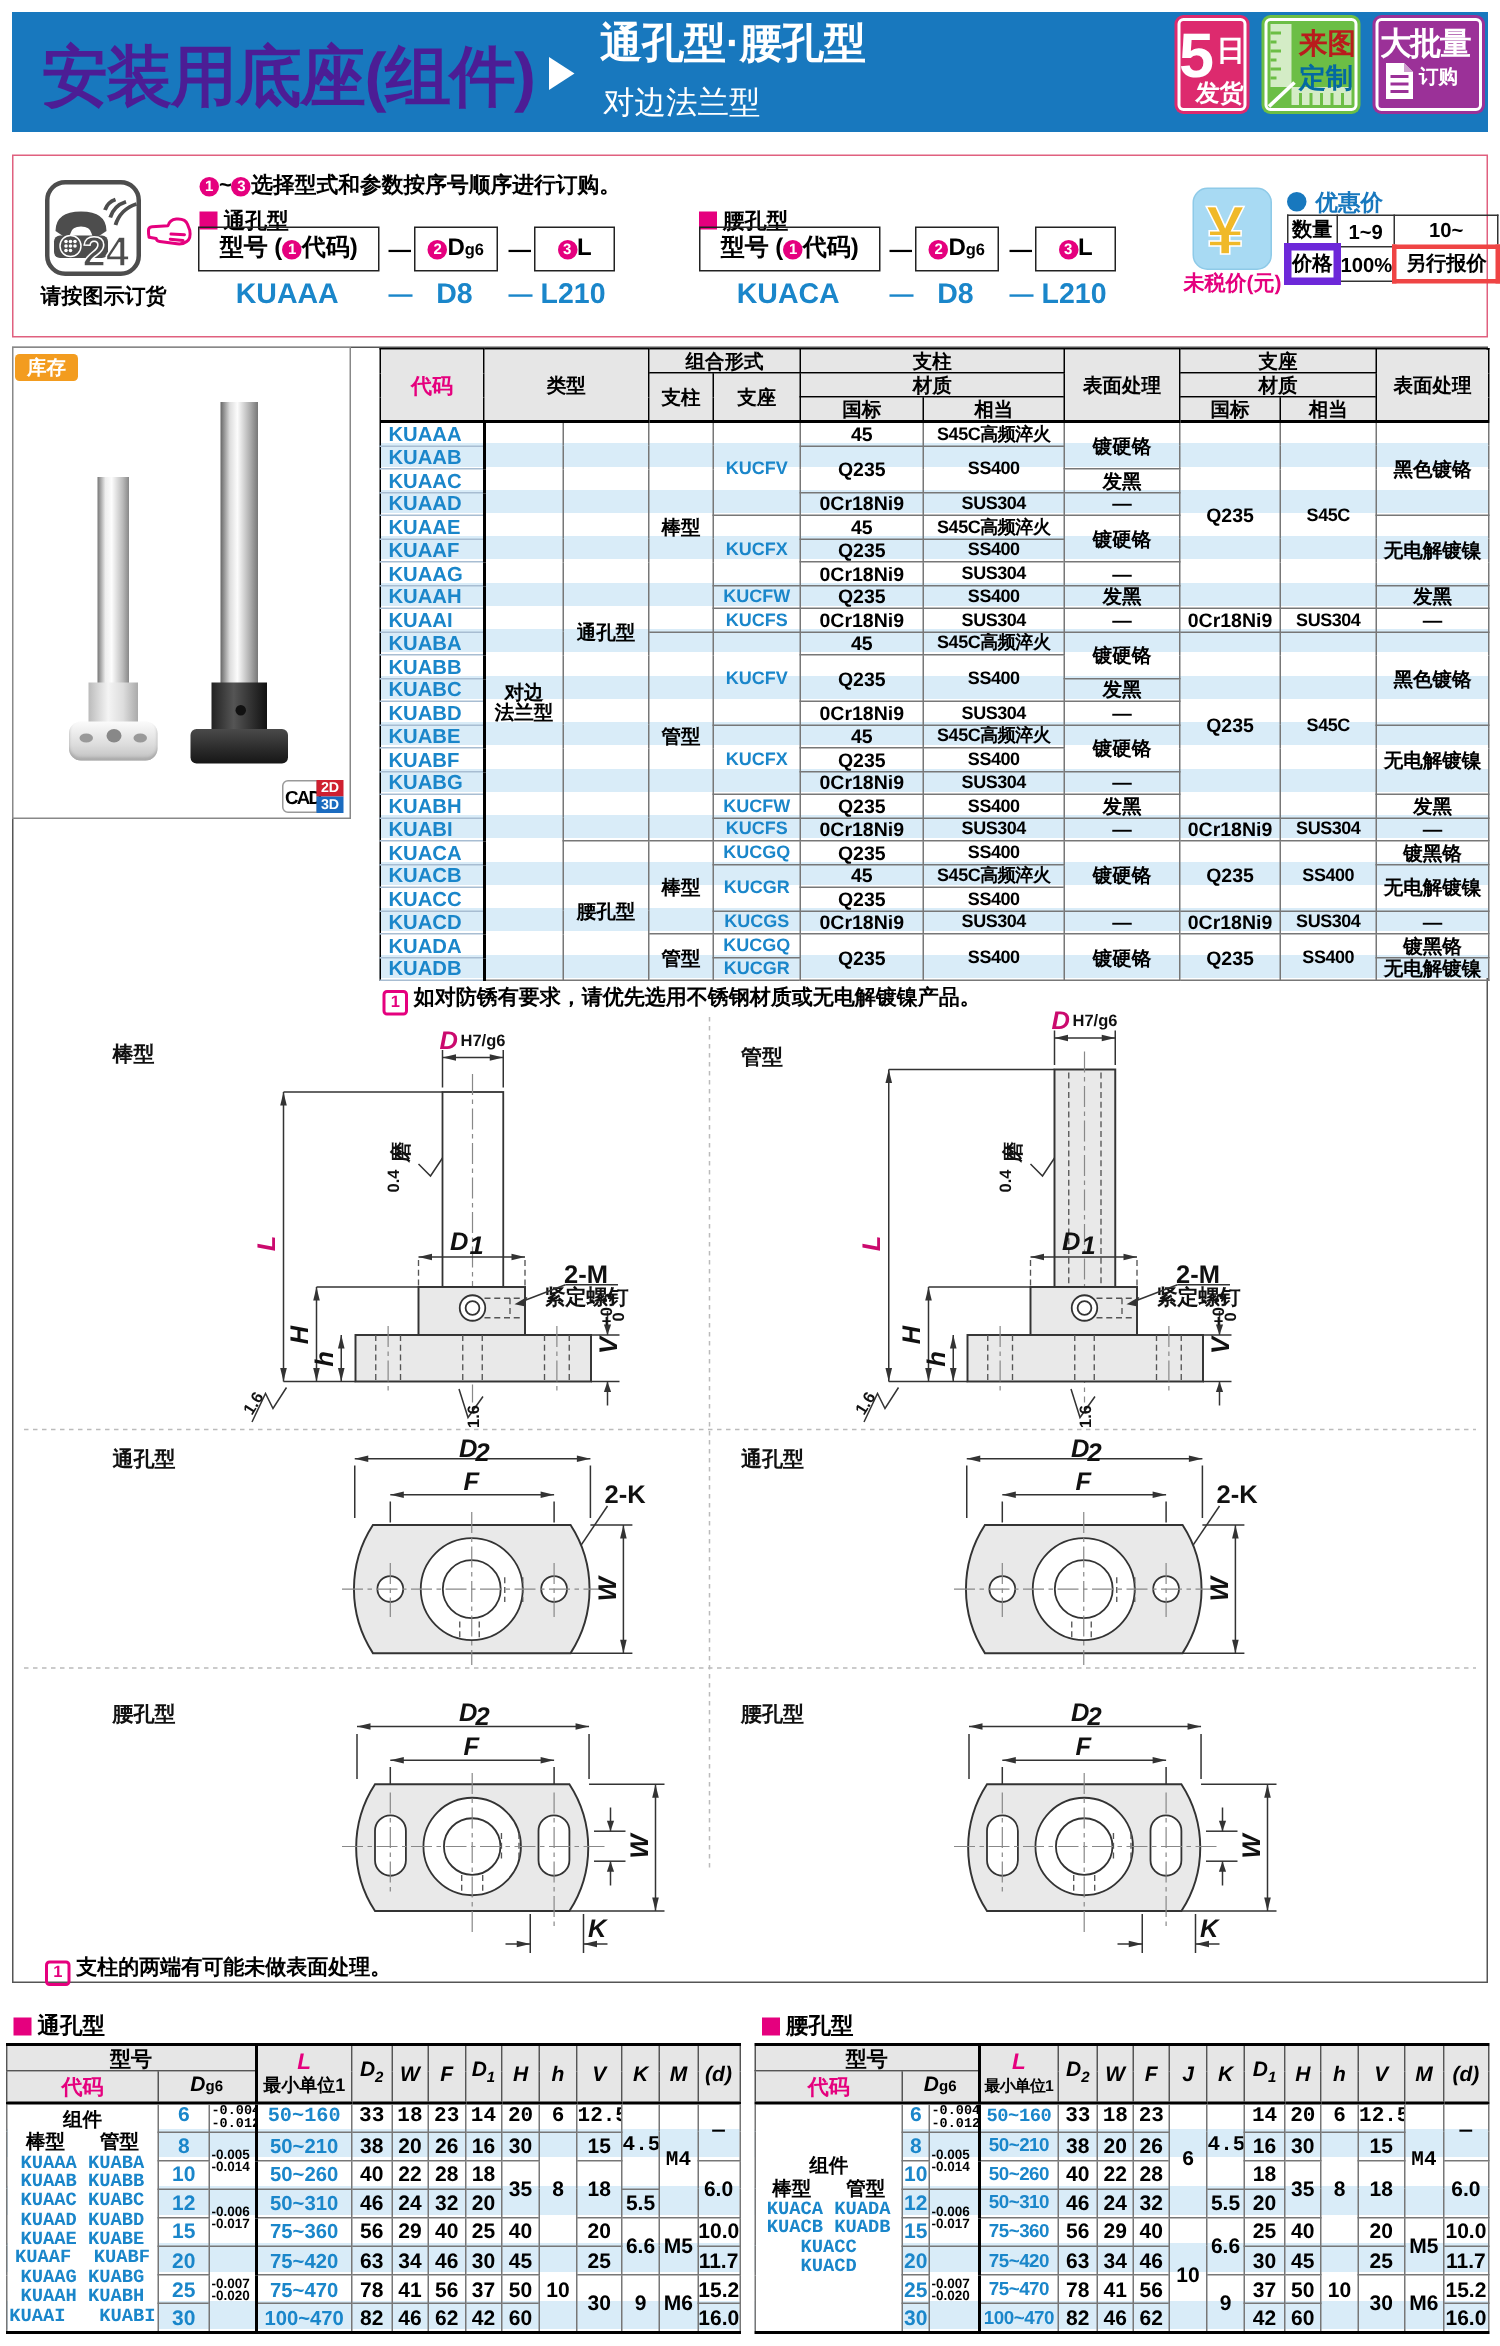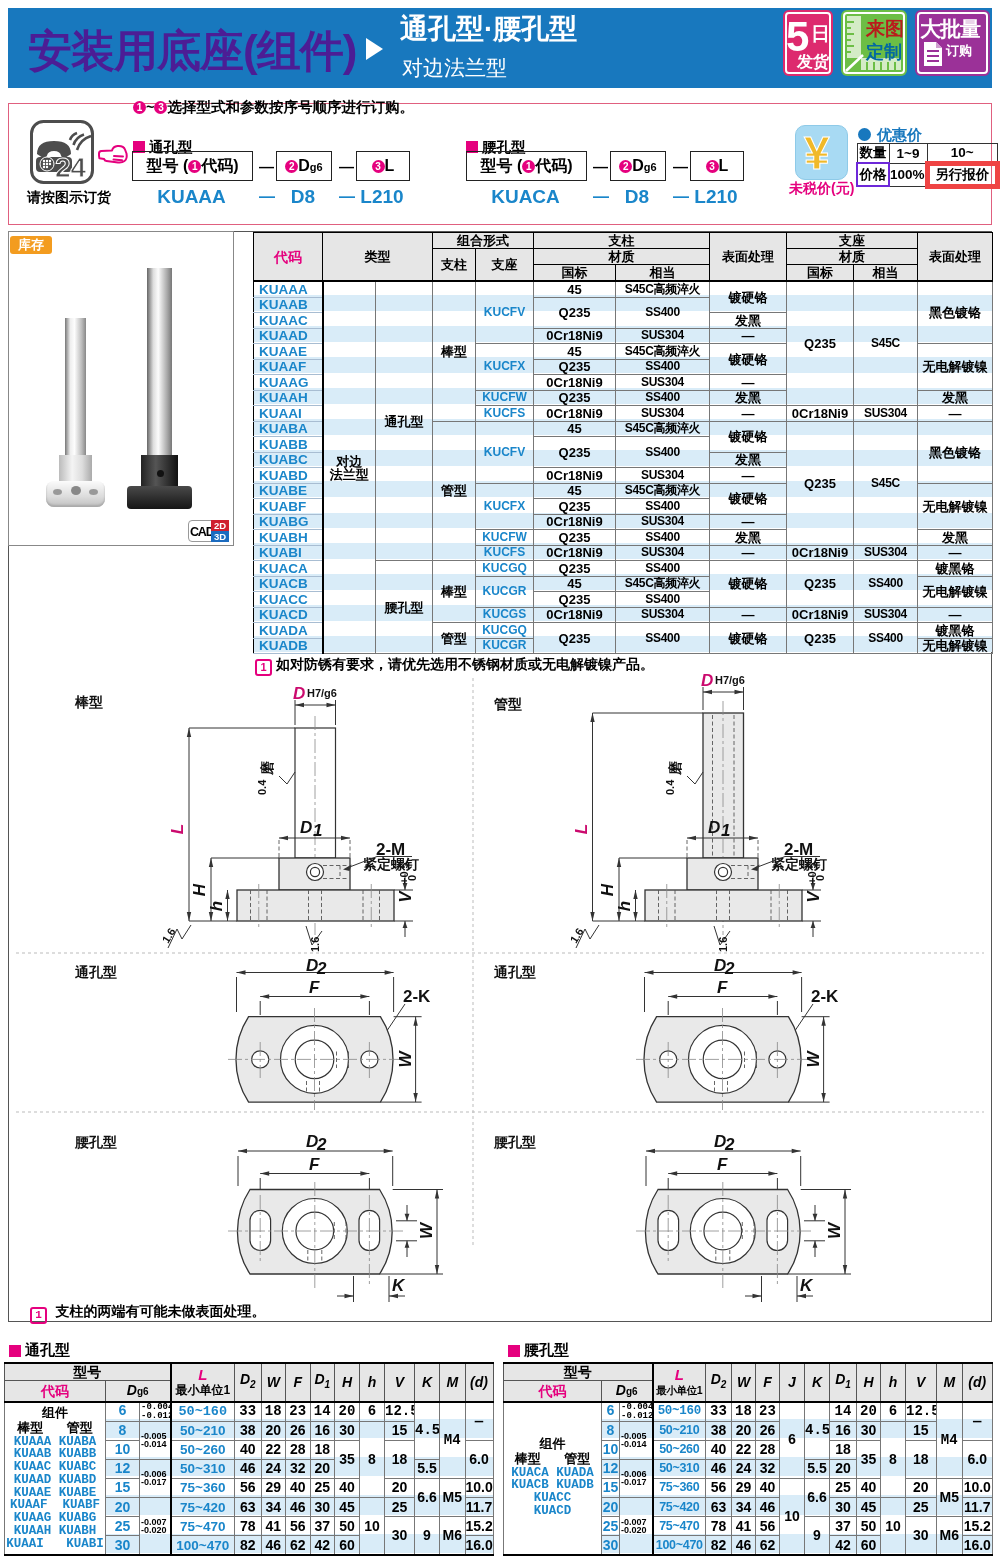--- a/index.html
+++ b/index.html
@@ -91,21 +91,21 @@
   <text x="25" y="57" font-size="28" font-weight="bold" fill="#4d4d4d" stroke="#fff" stroke-width="1">24</text>
 </svg>
 <div class="abs b" style="left:27px;top:189px;font-size:14px;">请按图示订货</div>
 <svg class="abs" style="left:96px;top:144px" width="33" height="21" viewBox="0 0 33 21">
  <g fill="none" stroke="#e5007e" stroke-width="2" stroke-linejoin="round" stroke-linecap="round">
   <path d="M3 9.5 q0 -2.2 2.4 -2.4 l10.6 -0.6 q1 -4 5.5 -4.5 q6 -0.5 7.5 3.5 l1.5 4 q1 5.5 -2 7.5 q-2.5 2 -6.5 1.5 l-11.5 -1.5 q-2 -0.2 -2.4 -2 l-4.7 -0.8 q-0.5 -2 -0.4 -4.2 z" fill="#fff"></path>
   <path d="M18 12 l9 0.5 M17.5 15.5 l8.5 0.8"></path>
  </g>
 </svg>
 
-<div class="abs b" style="left:133px;top:98px;font-size:14.5px;"><span class="circ">1</span>~<span class="circ">3</span>选择型式和参数按序号顺序进行订购。</div>
+<div class="abs b" style="left:133px;top:114px;font-size:14.5px;"><span class="circ">1</span>~<span class="circ">3</span>选择型式和参数按序号顺序进行订购。</div>
 <div class="abs b" style="left:133px;top:138px;font-size:14.5px;"><span class="sq"></span>通孔型</div>
 <div class="abs b" style="left:466px;top:138px;font-size:14.5px;"><span class="sq"></span>腰孔型</div>
 
 <div class="abs b" style="left:132px;top:151px;width:119px;height:28px;border:1px solid #222;font-size:16px;text-align:center;line-height:28px;">型号 (<span class="circ">1</span>代码)</div>
 <div class="abs b" style="left:259px;top:158px;font-size:15px;">—</div>
 <div class="abs b" style="left:276px;top:151px;width:54px;height:28px;border:1px solid #222;font-size:16px;text-align:center;line-height:28px;"><span class="circ">2</span>D<span style="font-size:11px;">g6</span></div>
 <div class="abs b" style="left:339px;top:158px;font-size:15px;">—</div>
 <div class="abs b" style="left:356px;top:151px;width:52px;height:28px;border:1px solid #222;font-size:16px;text-align:center;line-height:28px;"><span class="circ">3</span>L</div>
 <div class="abs b" style="left:132px;top:186px;width:119px;text-align:center;font-size:19px;color:#1a86ca;">KUAAA</div>
 <div class="abs b" style="left:259px;top:188px;font-size:16px;color:#1a86ca;">—</div>
@@ -135,23 +135,23 @@
       <col style="width:30px">
       <col style="width:74px">
     </colgroup>
 <tbody>
       <tr style="height:18px;">
         <td style="border:1px solid #333;">数量</td>
         <td style="border:1px solid #333;">1~9</td>
         <td style="border:1px solid #333;">10~</td>
       </tr>
 <tr style="height:18px;">
-        <td style="border:2px solid #6d28d9;">价格</td>
+        <td style="border:5px solid #6d28d9;">价格</td>
         <td style="border:1px solid #333;">100%</td>
-        <td style="border:5px solid #ef4444;">另行报价</td>
+        <td style="border:3px solid #ef4444;">另行报价</td>
       </tr>
 </tbody>
   </table>
 
 <div class="abs" style="left:8px;top:231px;width:984px;height:1091px;border:1px solid #555;box-sizing:border-box;"></div>
 <div class="abs" style="left:8px;top:231px;width:226px;height:315px;border:1px solid #888;box-sizing:border-box;background:#fff;"></div>
 <div class="abs b" style="left:10px;top:236px;width:42px;height:18px;background:#f39c1f;border-radius:3px;color:#fff;font-size:13px;text-align:center;line-height:18px;">库存</div>
 <div class="abs" style="left:65px;top:318px;width:21px;height:140px;background:linear-gradient(90deg,#777 0%,#eee 25%,#fdfdfd 45%,#bbb 80%,#888 100%);"></div>
 <div class="abs" style="left:59px;top:455px;width:33px;height:28px;background:linear-gradient(90deg,#bbb,#f4f4f4 40%,#ddd 70%,#aaa);"></div>
 <div class="abs" style="left:46px;top:481px;width:59px;height:26px;background:linear-gradient(180deg,#fbfbfb,#dcdcdc 60%,#c0c0c0);border-radius:8px;box-shadow:inset 0 -2px 2px #aaa;"></div>
@@ -711,21 +711,21 @@
     <path d="M845 1274 l-2.2 -9 h4.4 z" class="ar"></path>
     <text x="840" y="1231" class="lab" transform="rotate(-90 840 1231)" text-anchor="middle">W</text>
     <line x1="761.5" y1="1276" x2="761.5" y2="1302" class="ln"></line>
     <line x1="797" y1="1276" x2="797" y2="1302" class="ln"></line>
     <line x1="745" y1="1296" x2="761.5" y2="1296" class="ln"></line>
     <path d="M761.5 1296 l-9 -2.2 v4.4 z" class="ar"></path>
     <line x1="797" y1="1296" x2="813" y2="1296" class="ln"></line>
     <path d="M797 1296 l9 -2.2 v4.4 z" class="ar"></path>
     <text x="800" y="1291" class="lab">K</text>
   </svg>
-<div class="abs b" style="left:30px;top:1303px;font-size:14px;font-family:Liberation Mono, monospace;"><span style="display:inline-block;width:13px;height:13px;border:2px solid #e5007e;border-radius:3px;color:#e5007e;font-size:11px;line-height:13px;text-align:center;font-weight:bold;vertical-align:-2px;">1</span> 支柱的两端有可能未做表面处理。</div>
+<div class="abs b" style="left:30px;top:1303px;font-size:14px;"><span style="display:inline-block;width:13px;height:13px;border:2px solid #e5007e;border-radius:3px;color:#e5007e;font-size:11px;line-height:13px;text-align:center;font-weight:bold;vertical-align:-2px;">1</span> 支柱的两端有可能未做表面处理。</div>
 
 <style>
 table.bt{border-top:2px solid #000;border-bottom:2px solid #000;}
 table.bt td{border:1px solid #777;font-weight:bold;font-size:14px;line-height:15px;height:18.1px;}
 
 table.bt tr.h1 td{height:16px;}
 table.bt tr.h2 td{height:19.5px;}
 table.bt td.hd{background:#e6e6e6;border:1px solid #555;font-size:14px;line-height:14px;}
 table.bt td.codecell{background:#fff;vertical-align:top;border-right:1px solid #777;}
 table.bt td.num{color:#1a86ca;font-size:14px;}

